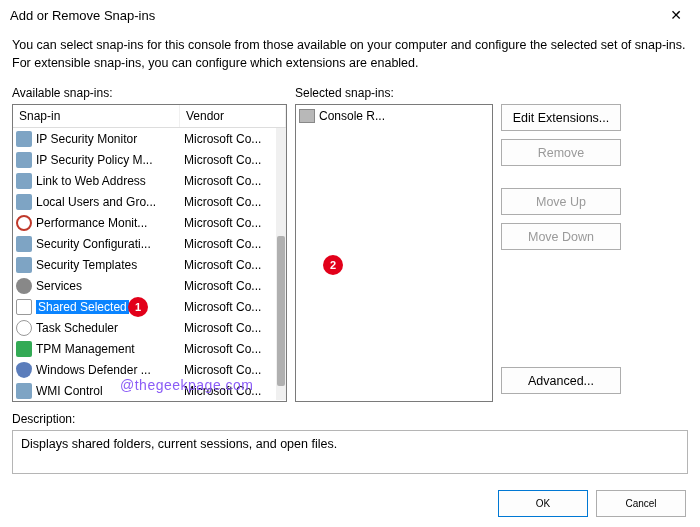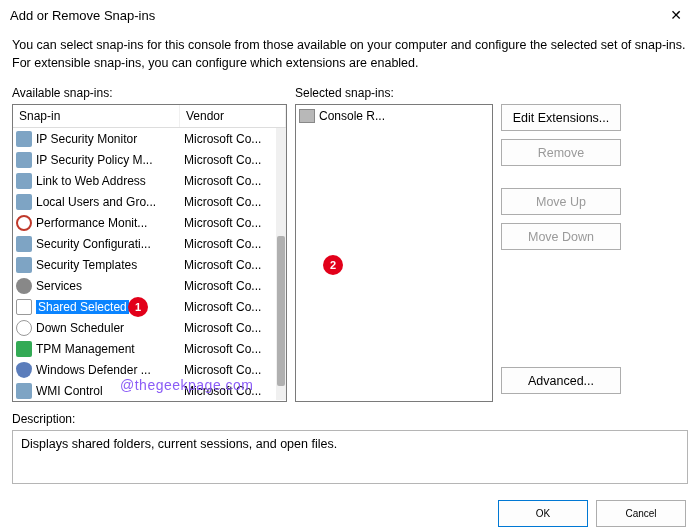--- a/index.html
+++ b/index.html
@@ -56,21 +56,21 @@
   .sel-icon { width: 16px; height: 14px; margin-right: 4px; background: #b8b8b8; border: 1px solid #888; }
 
   .col-right { flex: 1; display: flex; flex-direction: column; }
   .btn { width: 120px; height: 27px; border: 1px solid #adadad; background: #fdfdfd; display: flex; align-items: center; justify-content: center; margin-bottom: 8px; font-size: 12.5px; }
   .btn.disabled { color: #9a9a9a; }
   .spacer-sm { height: 14px; }
   .spacer-flex { flex: 1; }
 
   .desc-section { padding: 10px 12px 0 12px; }
   .desc-label { margin-bottom: 4px; }
-  .desc-box { border: 1px solid #b5b5b5; height: 54px; padding: 6px 8px; font-size: 12.5px; }
+  .desc-box { border: 1px solid #b5b5b5; height: 44px; padding: 6px 8px; font-size: 12.5px; }
 
   .footer { display: flex; justify-content: flex-end; gap: 8px; padding: 16px 14px 10px 0; }
   .footer .fbtn { width: 90px; height: 27px; border: 1px solid #adadad; background: #fdfdfd; display: flex; align-items: center; justify-content: center; font-size: 10px; }
   .footer .fbtn.primary { border: 1px solid #0078d4; }
 
   .call1 { position: absolute; left: 128px; top: 297px; width: 20px; height: 20px; border-radius: 50%; background: #e2001a; color: #fff; display: flex; align-items: center; justify-content: center; font-size: 11px; font-weight: bold; }
   .call2 { position: absolute; left: 323px; top: 255px; width: 20px; height: 20px; border-radius: 50%; background: #e2001a; color: #fff; display: flex; align-items: center; justify-content: center; font-size: 11px; font-weight: bold; }
   .watermark { position: absolute; left: 120px; top: 377px; color: #8b5cf6; font-size: 14px; letter-spacing: .5px; }
 </style>
 </head>
@@ -138,21 +138,21 @@
             <div class="lv-name">Services</div>
             <div class="lv-vendor">Microsoft Co...</div>
           </div>
           <div class="lv-row selected">
             <div class="lv-icon cal"></div>
             <div class="lv-name"><span class="hl">Shared Selected</span></div>
             <div class="lv-vendor">Microsoft Co...</div>
           </div>
           <div class="lv-row">
             <div class="lv-icon clock"></div>
-            <div class="lv-name">Down Scheduler</div>
+            <div class="lv-name">Task Scheduler</div>
             <div class="lv-vendor">Microsoft Co...</div>
           </div>
           <div class="lv-row">
             <div class="lv-icon chip"></div>
             <div class="lv-name">TPM Management</div>
             <div class="lv-vendor">Microsoft Co...</div>
           </div>
           <div class="lv-row">
             <div class="lv-icon shield"></div>
             <div class="lv-name">Windows Defender ...</div>

